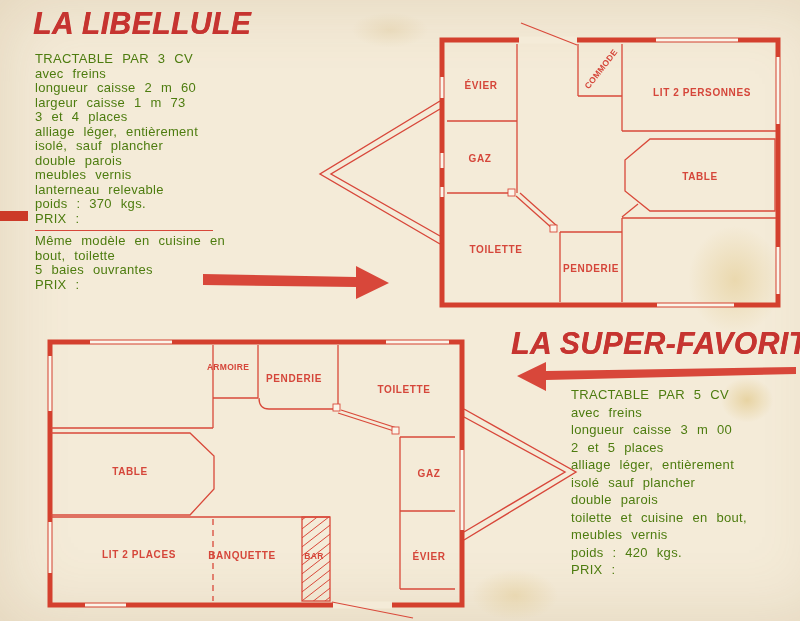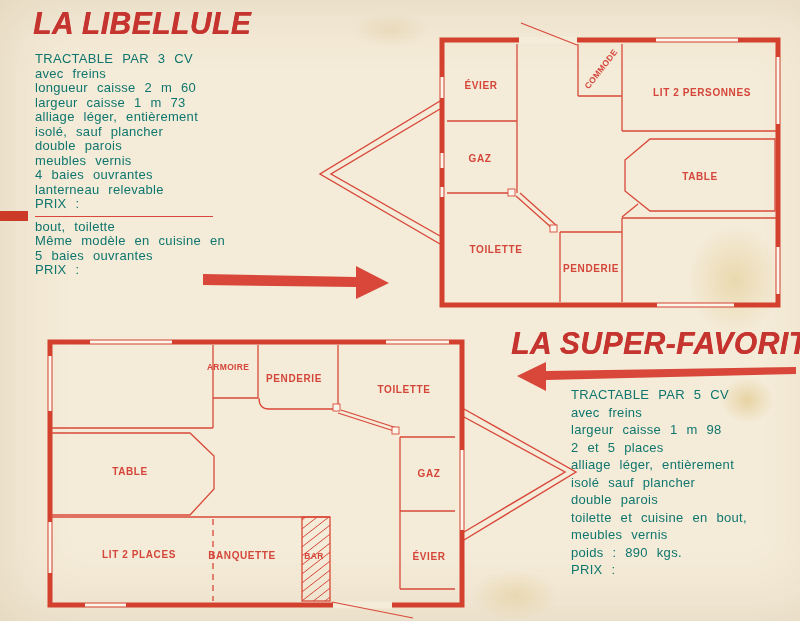--- a/index.html
+++ b/index.html
@@ -12,21 +12,21 @@
   }
   .stain{position:absolute;pointer-events:none;}
   .title{
     position:absolute;font-weight:bold;font-style:italic;color:#c63430;
     white-space:nowrap;letter-spacing:.5px;transform:scaleY(1.06);
     text-shadow:.4px 0 #c63430;
   }
   #title-libellule{left:33px;top:6px;font-size:30px;}
   #title-super{left:511px;top:326px;font-size:30px;}
   .spec-block{
-    position:absolute;color:#0f766e;font-size:13px;
+    position:absolute;color:#4d7c0f;font-size:13px;
     letter-spacing:.3px;word-spacing:5px;white-space:nowrap;
   }
   #specs-left{left:35px;top:52px;line-height:14.5px;width:260px;}
   #specs-right{left:571px;top:386px;line-height:17.5px;width:205px;}
   .rule{border-top:1.5px solid #d8473a;width:178px;margin:4px 0 3px 0;}
   .room{
     position:absolute;color:#d5463a;font-weight:bold;font-size:10px;
     letter-spacing:.6px;white-space:nowrap;
     transform:translate(-50%,-50%);
   }
@@ -159,45 +159,46 @@
   </svg>
 
   <div class="title" id="title-libellule">LA LIBELLULE</div>
   <div class="title" id="title-super">LA SUPER-FAVORITE</div>
 
   <div class="spec-block" id="specs-left">
     <div class="spec-line">TRACTABLE PAR 3 CV</div>
     <div class="spec-line">avec freins</div>
     <div class="spec-line">longueur caisse 2 m 60</div>
     <div class="spec-line">largeur caisse 1 m 73</div>
+    <div class="spec-line">3 et 4 places</div>
     <div class="spec-line">alliage léger, entièrement</div>
     <div class="spec-line">isolé, sauf plancher</div>
     <div class="spec-line">double parois</div>
     <div class="spec-line">meubles vernis</div>
-    <div class="spec-line">4 baies ouvrantes</div>
     <div class="spec-line">lanterneau relevable</div>
+    <div class="spec-line">poids : 370 kgs.</div>
     <div class="spec-line">PRIX :</div>
     <div class="rule"></div>
+    <div class="spec-line">Même modèle en cuisine en</div>
     <div class="spec-line">bout, toilette</div>
-    <div class="spec-line">Même modèle en cuisine en</div>
     <div class="spec-line">5 baies ouvrantes</div>
     <div class="spec-line">PRIX :</div>
   </div>
 
   <div class="spec-block" id="specs-right">
     <div class="spec-line">TRACTABLE PAR 5 CV</div>
     <div class="spec-line">avec freins</div>
-    <div class="spec-line">largeur caisse 1 m 98</div>
+    <div class="spec-line">longueur caisse 3 m 00</div>
     <div class="spec-line">2 et 5 places</div>
     <div class="spec-line">alliage léger, entièrement</div>
     <div class="spec-line">isolé sauf plancher</div>
     <div class="spec-line">double parois</div>
     <div class="spec-line">toilette et cuisine en bout,</div>
     <div class="spec-line">meubles vernis</div>
-    <div class="spec-line">poids : 890 kgs.</div>
+    <div class="spec-line">poids : 420 kgs.</div>
     <div class="spec-line">PRIX :</div>
   </div>
 
   <span class="room" style="left:481px;top:85px">ÉVIER</span>
   <span class="room" style="left:480px;top:158px">GAZ</span>
   <span class="room" style="left:496px;top:249px">TOILETTE</span>
   <span class="room small rot" style="left:601px;top:69px">COMMODE</span>
   <span class="room" style="left:702px;top:92px">LIT 2 PERSONNES</span>
   <span class="room" style="left:700px;top:176px">TABLE</span>
   <span class="room" style="left:591px;top:268px">PENDERIE</span>

